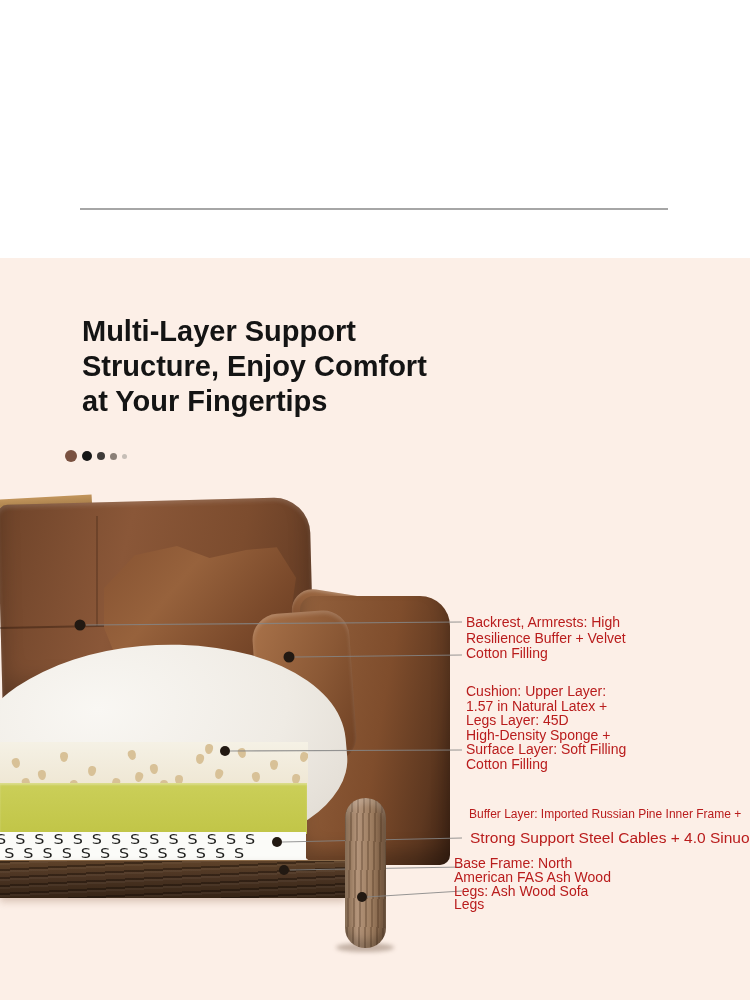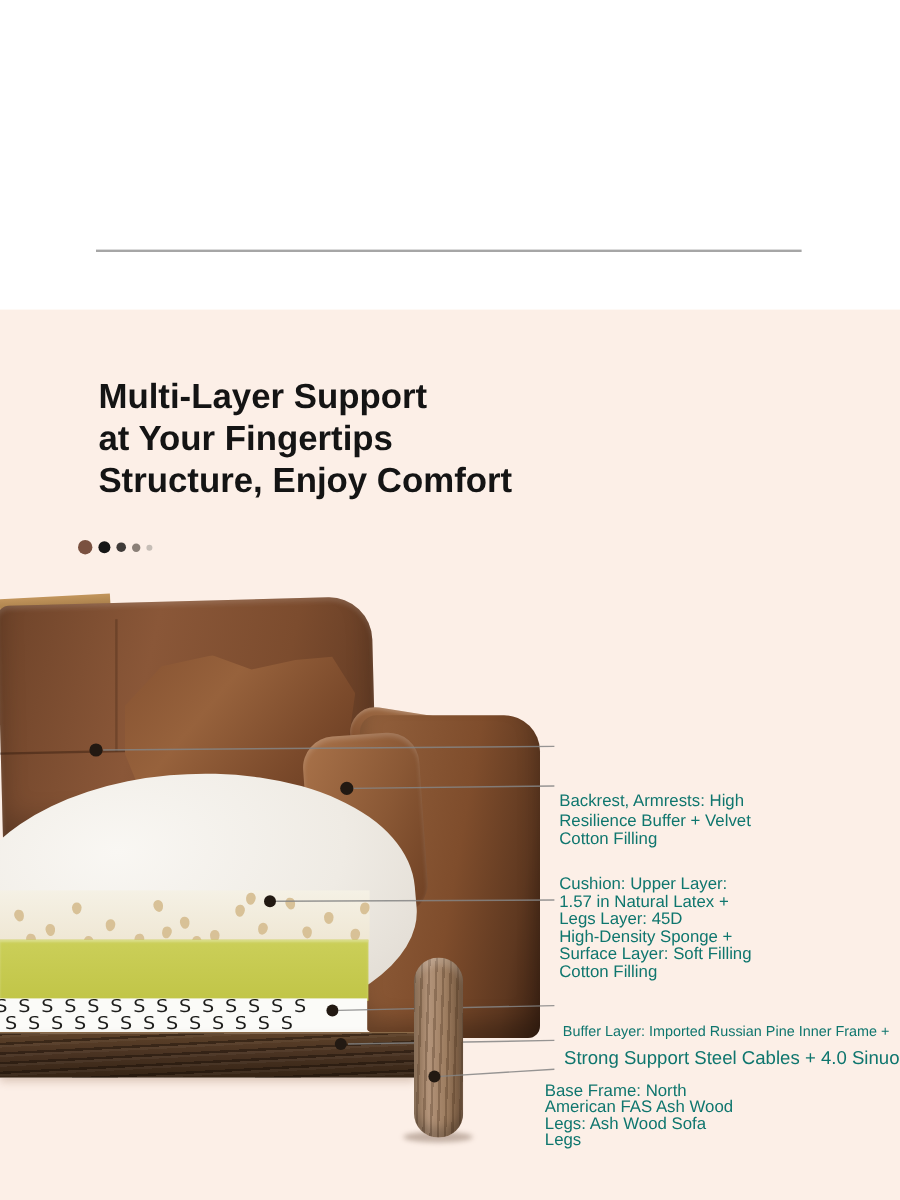--- a/index.html
+++ b/index.html
@@ -98,41 +98,41 @@
   .leg {
     left:345px; top:798px; width:41px; height:150px; border-radius:20px;
     background:
       repeating-linear-gradient(92deg, rgba(60,36,18,0.28) 0 2px, transparent 2px 6px),
       linear-gradient(90deg,#8a6d52 0%,#b3947a 30%,#9d7d60 65%,#6d5038 100%);
     box-shadow:inset 0 6px 6px rgba(255,255,255,0.18), inset 0 -8px 8px rgba(0,0,0,0.2);
   }
   .leg-shadow { left:336px; top:943px; width:58px; height:9px; border-radius:50%; background:rgba(90,60,40,0.35); filter:blur(2px); }
   .lines-svg, .dots-svg { position:absolute; left:0; top:0; }
   
-  .callout { position:absolute; color:#0f766e;margin-top:45px; }
+  .callout { position:absolute; color:#b91c1c; }
   .callout div { white-space:nowrap; }
   .co-backrest { left:466px; top:615px; font-size:14px; line-height:15.5px; }
   .co-cushion  { left:466px; top:684px; font-size:14px; line-height:14.5px; }
   .co-buffer   { left:469px; top:807px; font-size:12px; line-height:14px; }
   .co-support  { left:470px; top:829px; font-size:15.5px; line-height:17px; }
   .co-base     { left:454px; top:857px; font-size:14px; line-height:13.8px; }
 </style>
 </head>
 <body>
 
 <div class="page">
 
   <div class="divider"></div>
 
   <div class="pink-section"></div>
 
   <div class="section-title">
     <div>Multi-Layer Support</div>
+    <div>Structure, Enjoy Comfort</div>
     <div>at Your Fingertips</div>
-    <div>Structure, Enjoy Comfort</div>
   </div>
 
   <div class="carousel-dots">
       <span class="cdot" style="width: 12px; height: 12px; background: rgb(122, 81, 64);"></span>
       <span class="cdot" style="width: 10px; height: 10px; background: rgb(22, 22, 22);"></span>
       <span class="cdot" style="width: 8px; height: 8px; background: rgb(63, 59, 57);"></span>
       <span class="cdot" style="width: 7px; height: 7px; background: rgb(138, 127, 119);"></span>
       <span class="cdot" style="width: 5px; height: 5px; background: rgb(198, 190, 183);"></span>
     </div>
 

